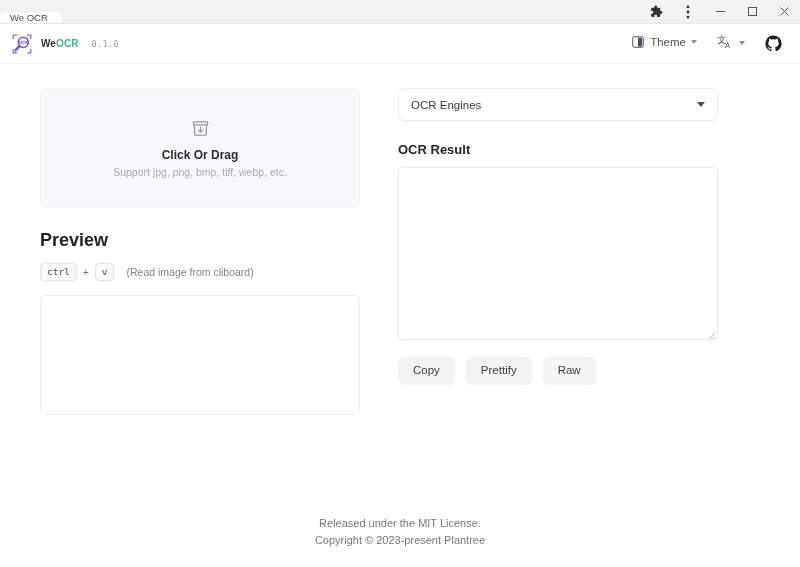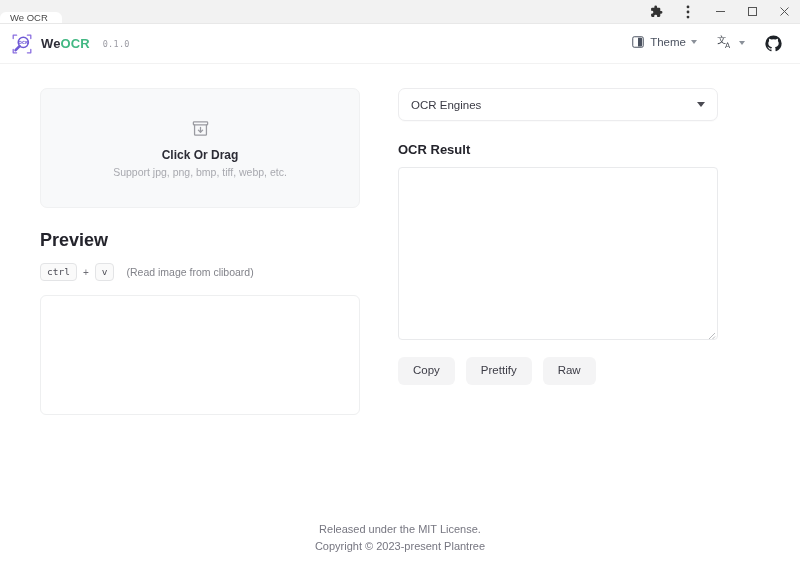--- a/index.html
+++ b/index.html
@@ -48,21 +48,21 @@
     height: 40px;
     background: #ffffff;
     border-bottom: 1px solid #f2f2f2;
     display: flex; align-items: center;
     padding: 0 18px 0 10px;
     position: relative;
   }
   .brand { display: flex; align-items: center; gap: 7px; }
   .brand-logo { width: 24px; height: 24px; position: relative; flex: none; }
   .brand-name {
-    font-size: 13px; font-weight: bold; letter-spacing: .1px;
+    font-size: 10px; font-weight: bold; letter-spacing: .1px;
     color: #2e2e38;
   }
   .brand-name .accent { color: #42b883; }
   .brand-ver {
     font-family: "DejaVu Sans Mono", monospace;
     font-size: 8.5px; color: #9b9ba3; margin-left: 6px;
     letter-spacing: .3px;
   }
 
   .header-actions {
@@ -177,21 +177,21 @@
     font-size: 11.5px;
     color: #3c3c46;
     font-family: "Liberation Sans", sans-serif;
     cursor: pointer;
     line-height: 1;
   }
 
   
   .footer {
     position: absolute;
-    left: 0; right: 0; bottom: 12px;
+    left: 0; right: 0; bottom: 18px;
     text-align: center;
     font-size: 11px;
     color: #767680;
     line-height: 1.55;
   }
 </style>
 </head>
 <body>
 
 <div class="browser-chrome">

